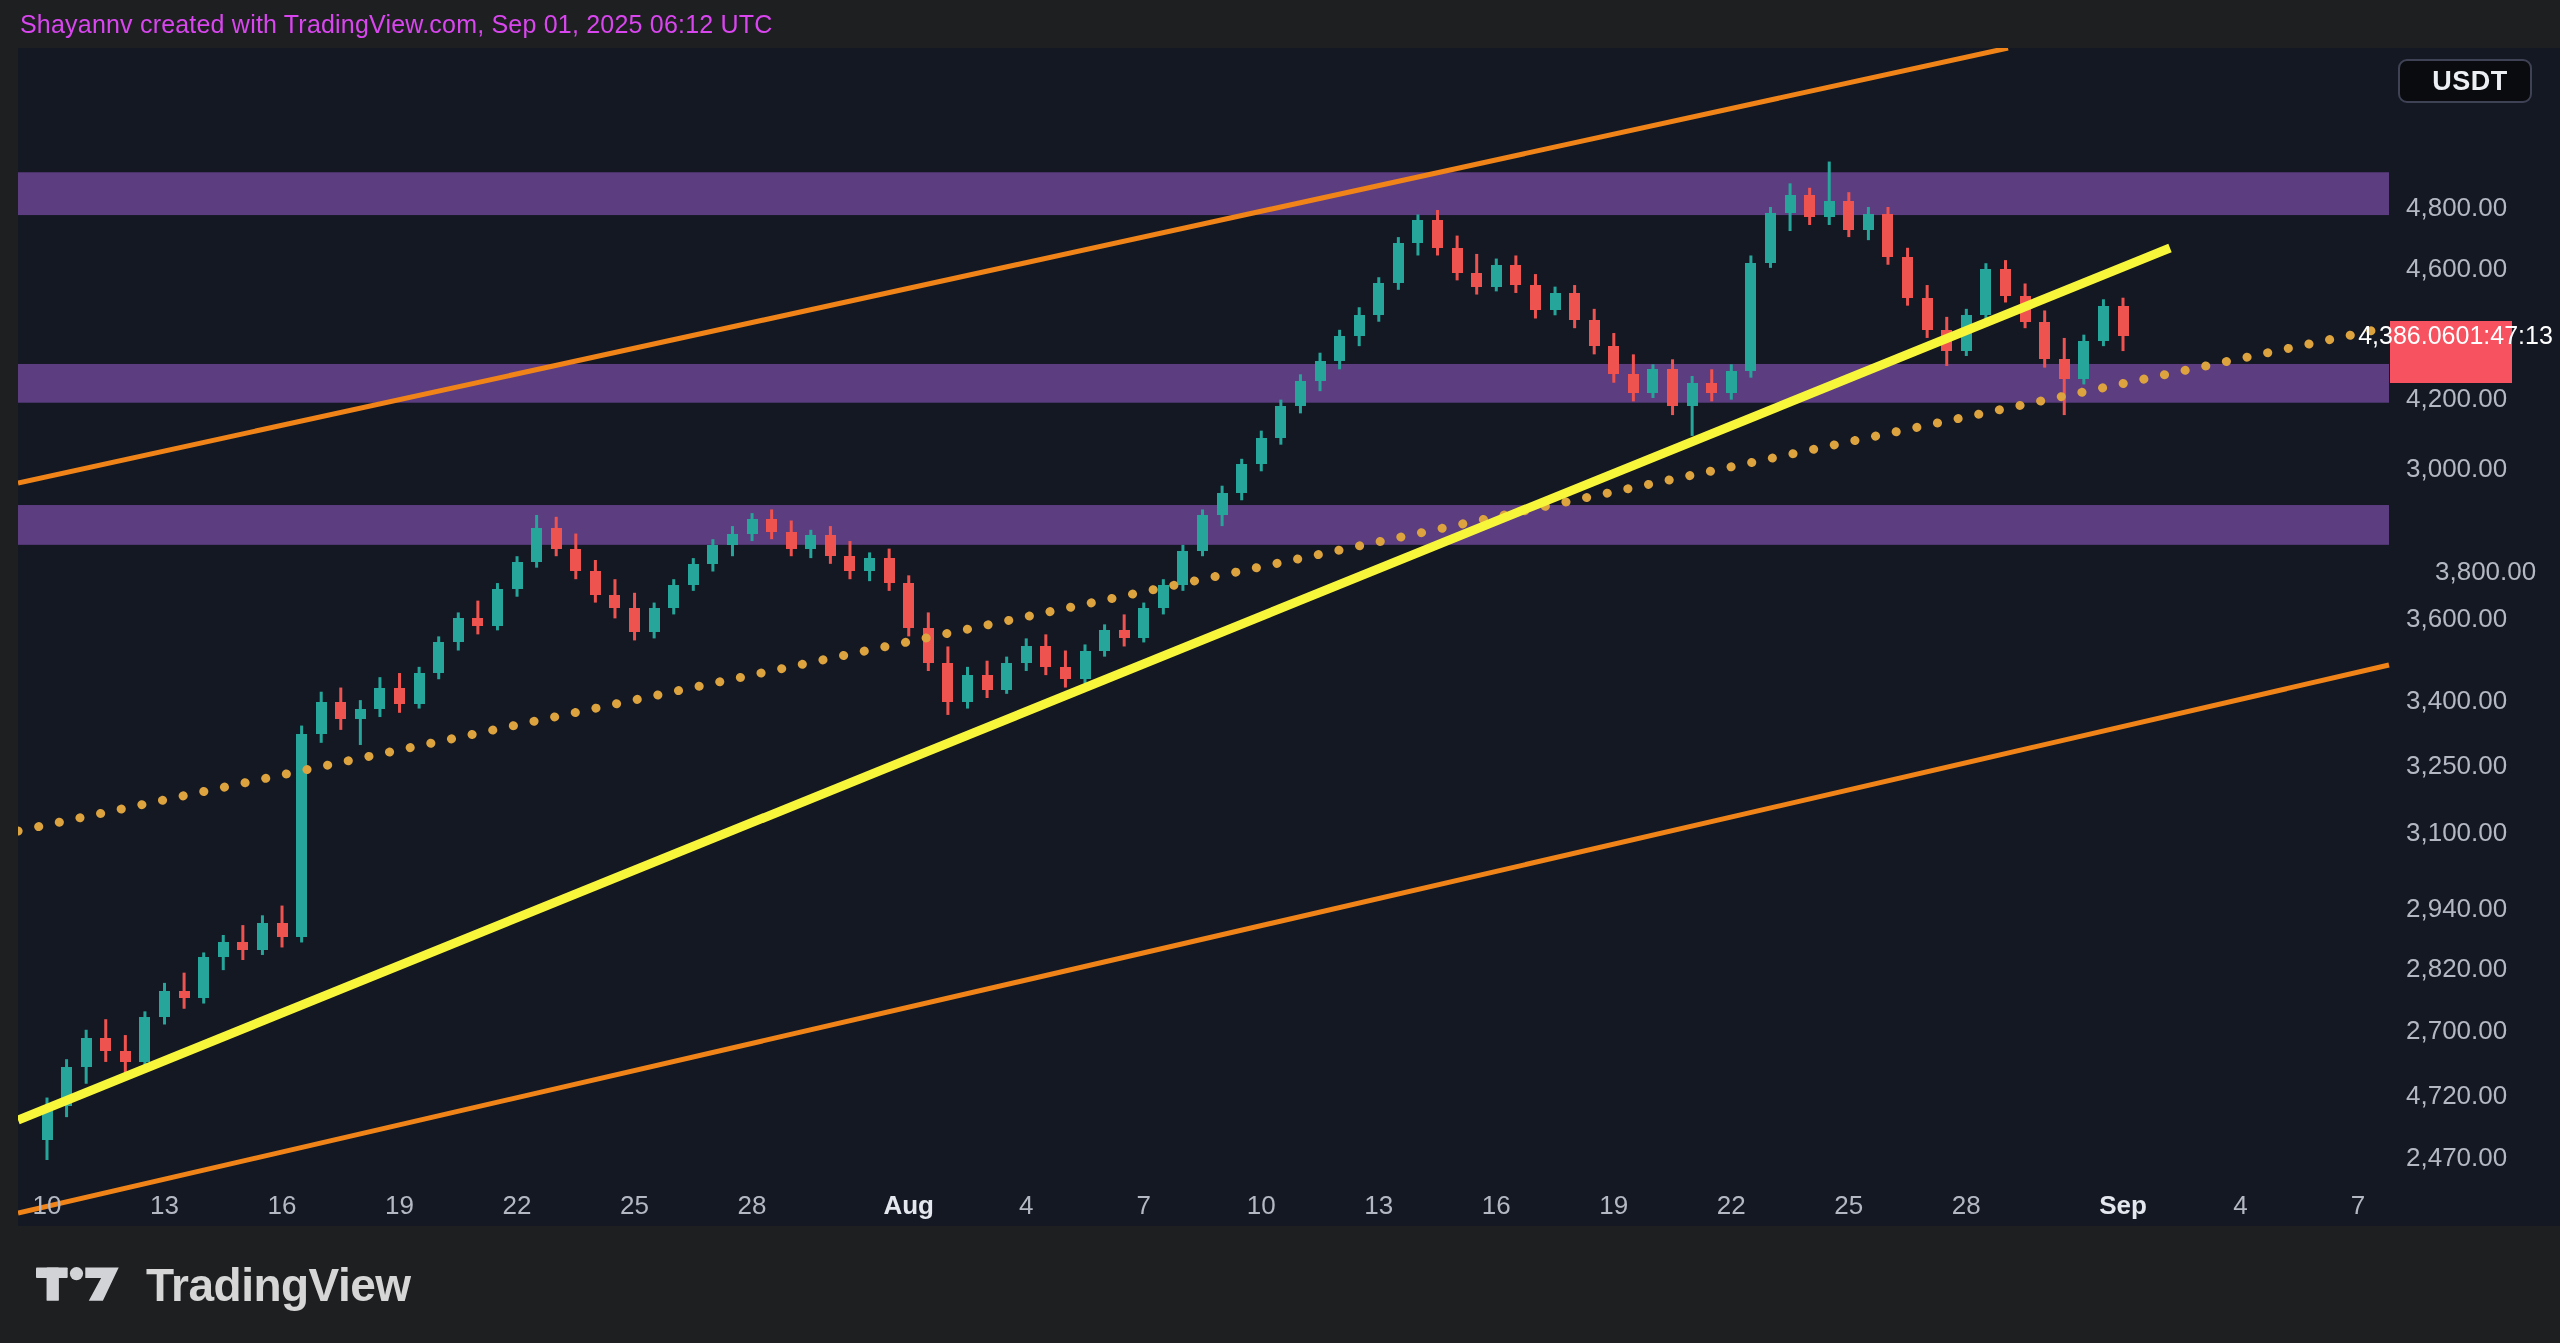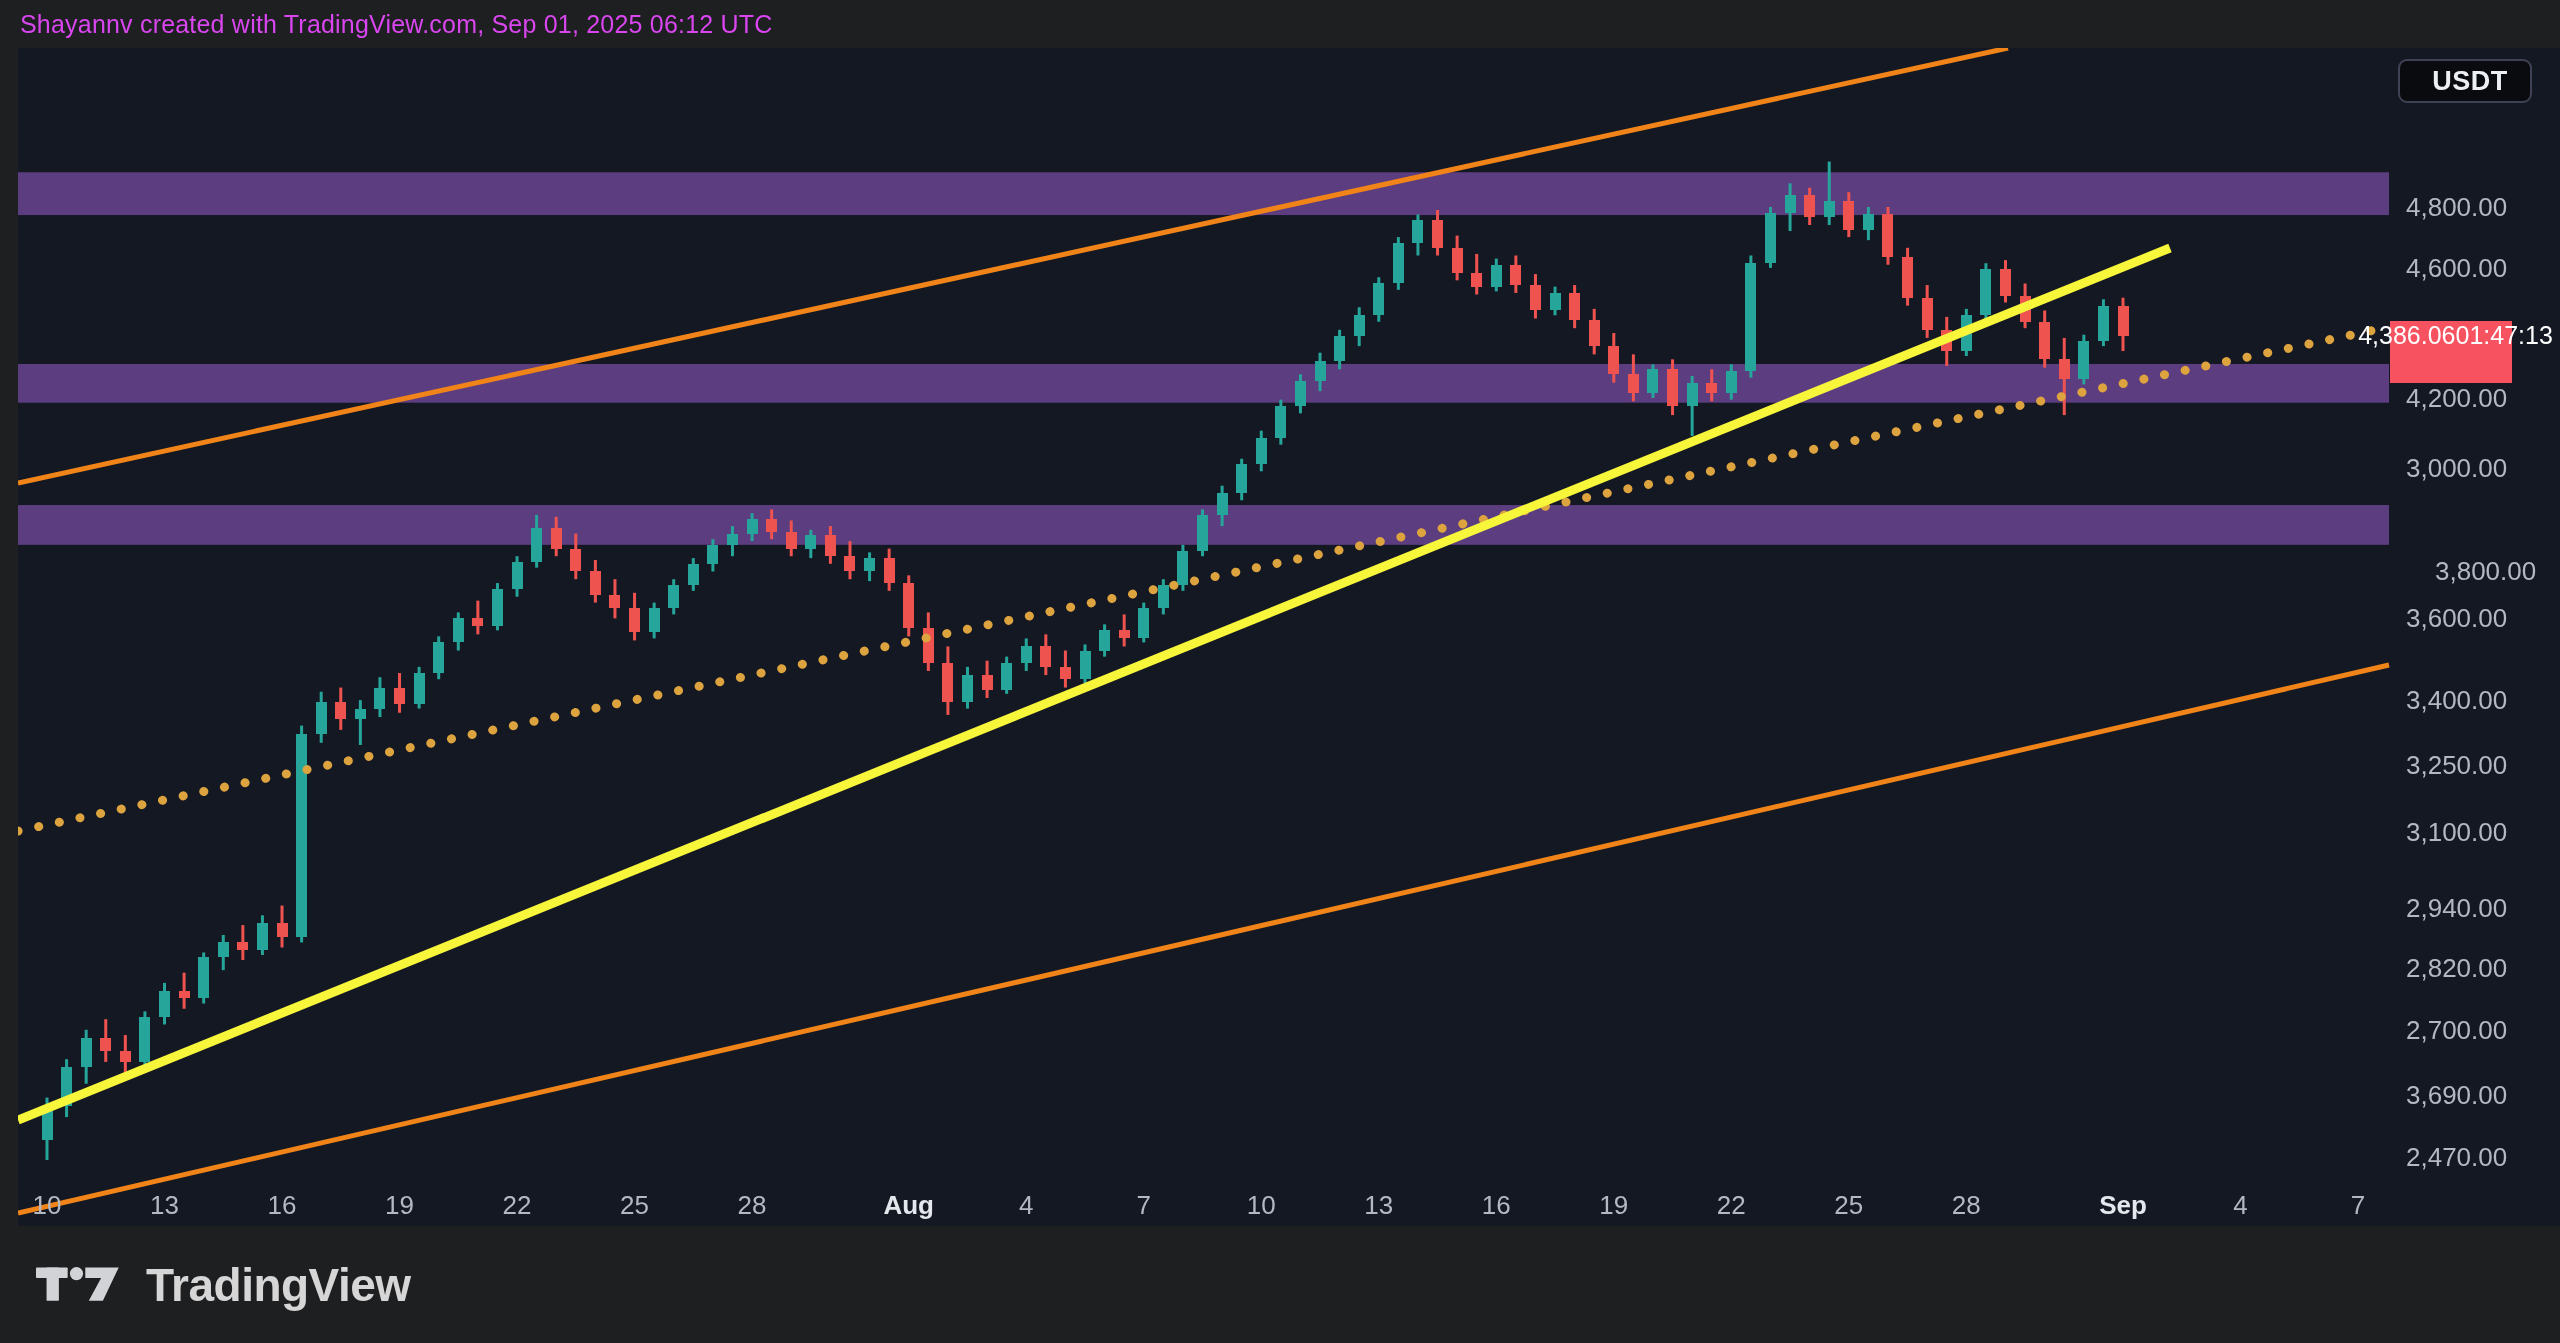--- a/index.html
+++ b/index.html
@@ -508,21 +508,21 @@
     <div class="price-label" style="top: 397.95px;">4,200.00</div>
     <div class="price-label" style="top: 467.72px;">3,000.00</div>
     <div class="price-label" style="top: 571px; margin-left: 29px;">3,800.00</div>
     <div class="price-label" style="top: 618.385px;">3,600.00</div>
     <div class="price-label" style="top: 700.122px;">3,400.00</div>
     <div class="price-label" style="top: 764.644px;">3,250.00</div>
     <div class="price-label" style="top: 832.216px;">3,100.00</div>
     <div class="price-label" style="top: 907.995px;">2,940.00</div>
     <div class="price-label" style="top: 967.587px;">2,820.00</div>
     <div class="price-label" style="top: 1029.77px;">2,700.00</div>
-    <div class="price-label" style="top: 1094.78px;">3,690.00</div>
+    <div class="price-label" style="top: 1094.78px;">4,720.00</div>
     <div class="price-label" style="top: 1157.09px;">2,470.00</div>
   </div>
 <div id="time-axis">
     <div class="time-label" style="left: 47px;">10</div>
     <div class="time-label" style="left: 164.51px;">13</div>
     <div class="time-label" style="left: 282.02px;">16</div>
     <div class="time-label" style="left: 399.53px;">19</div>
     <div class="time-label" style="left: 517.04px;">22</div>
     <div class="time-label" style="left: 634.55px;">25</div>
     <div class="time-label" style="left: 752.06px;">28</div>

